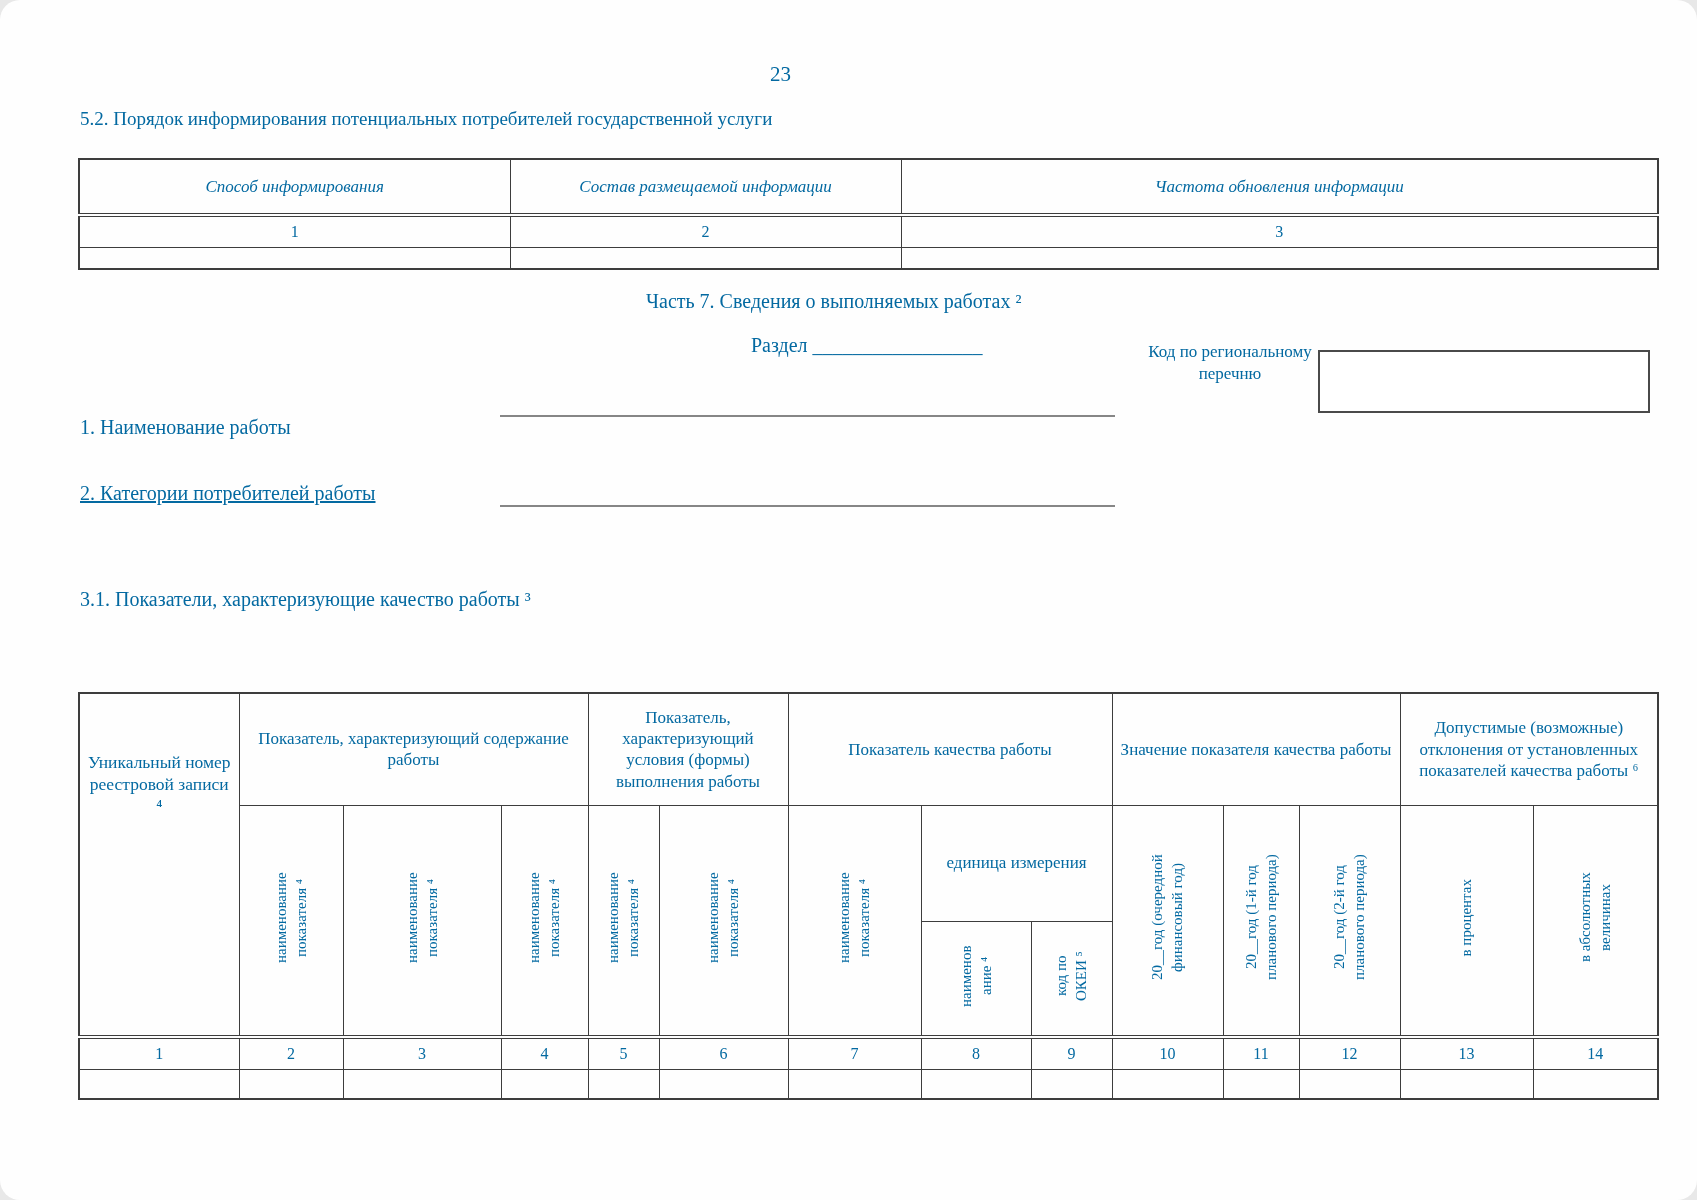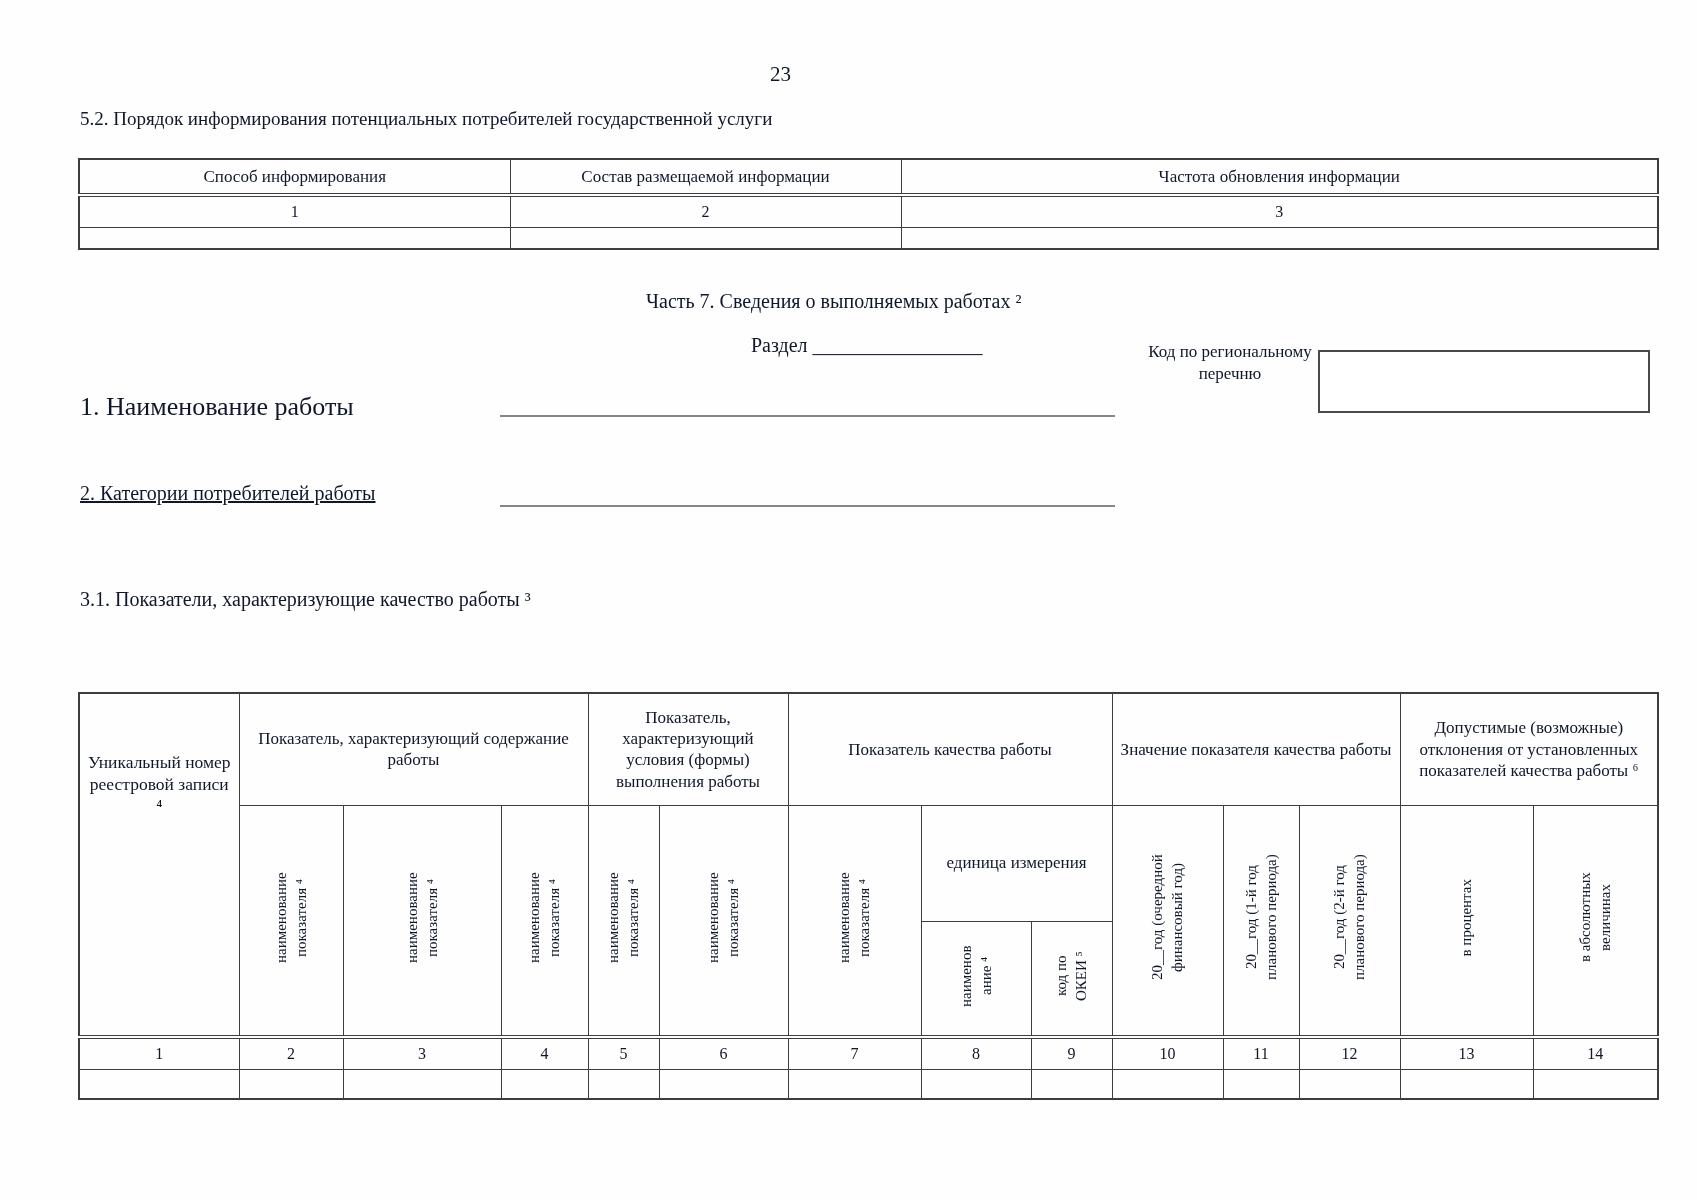--- a/index.html
+++ b/index.html
@@ -3,22 +3,23 @@
 <meta charset="utf-8">
 <style>
   * { margin: 0; padding: 0; box-sizing: border-box; }
   html, body { background: #e8e8e8; }
   #page {
     position: relative;
     width: 1697px;
     height: 1200px;
     background: #fefefe;
     font-family: "Liberation Serif", "DejaVu Serif", serif;
-    color: #0f172a;
+    color: #0369a1;
     overflow: hidden;
+    border-radius: 20px;
   }
   .abs { position: absolute; }
 
   
   .body-text { font-size: 19px; white-space: nowrap; }
   .title-text { font-size: 20px; white-space: nowrap; }
 
   
   table { border-collapse: collapse; table-layout: fixed; }
   td {
@@ -28,21 +29,21 @@
     font-size: 17px;
     line-height: 1.25;
     padding: 2px 6px;
     overflow: hidden;
   }
   .outer { border: 2px solid #3d3d3d; }
   tr.num-row td { border-top: 4px double #3d3d3d; font-size: 16px; }
 
   
   #info-table { width: 1579px; }
-  #info-table tr.head-row td { height: 36px; }
+  #info-table tr.head-row td { height: 56px; font-style: italic; }
   #info-table tr.num-row td { height: 32px; }
   #info-table tr.blank-row td { height: 22px; }
 
   
   #quality-table { width: 1579px; }
   #quality-table tr.rA td { height: 112px; }
   #quality-table tr.rB td { height: 116px; }
   #quality-table tr.rC td { height: 116px; }
   #quality-table tr.num-row td { height: 32px; }
   #quality-table tr.blank-row td { height: 30px; }
@@ -106,21 +107,21 @@
     </table>
 
   <div class="abs title-text" style="left:646px; top:290px;">Часть 7. Сведения о выполняемых работах ²</div>
 
   <div class="abs title-text" style="left:751px; top:334px;">Раздел _________________</div>
 
   <div class="abs code-label" style="left:1145px; top:341px; width:170px;">Код по региональному перечню</div>
 
   <div class="abs code-box" style="left:1318px; top:350px; width:332px; height:63px;"></div>
 
-  <div class="abs body-text" style="left:80px; top:392px; font-size:26px;">1. Наименование работы</div>
+  <div class="abs body-text" style="left:80px; top:416px; font-size:20px;">1. Наименование работы</div>
   <div class="abs fill-line" style="left:500px; top:393px; width:615px;"></div>
 
   <div class="abs body-text" style="left:80px; top:482px; font-size:20px;text-decoration:underline;">2. Категории потребителей работы</div>
   <div class="abs fill-line" style="left:500px; top:483px; width:615px;"></div>
 
 
   <div class="abs body-text" style="left:80px; top:588px; font-size:20px;">3.1. Показатели, характеризующие качество работы ³</div>
 
   <table id="quality-table" class="abs outer" style="left:78px; top:692px;">
     <colgroup>

